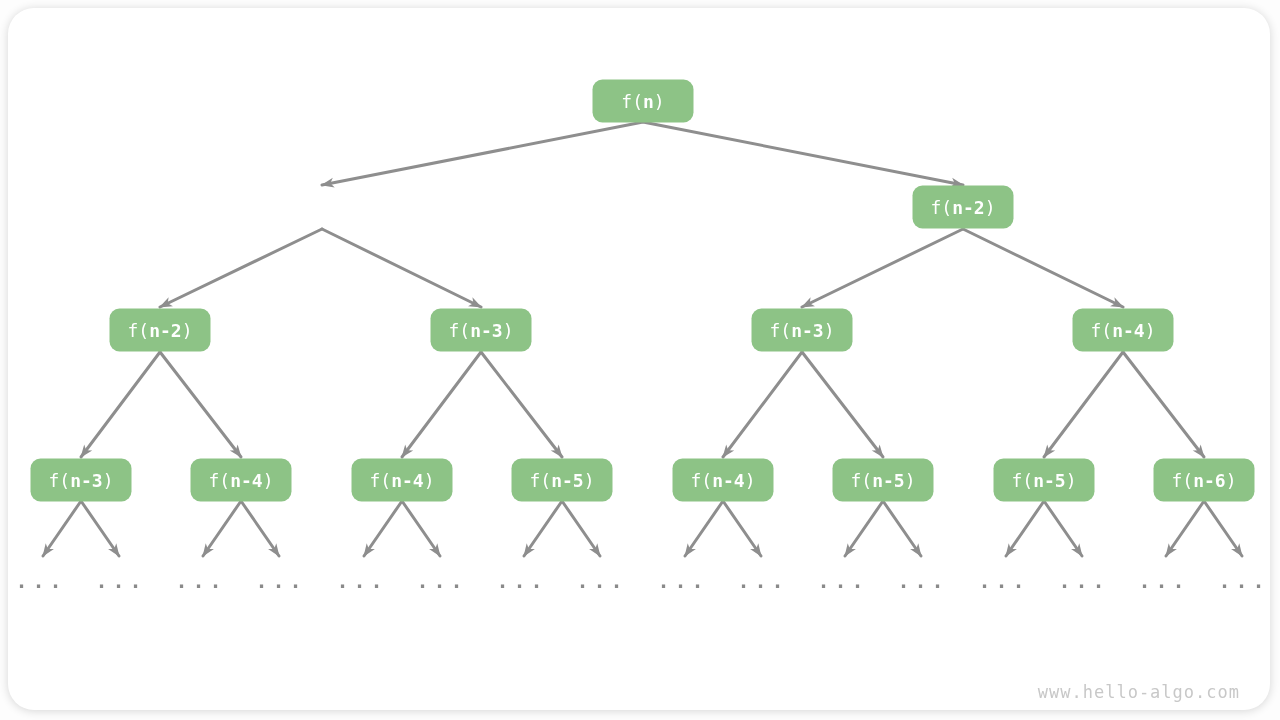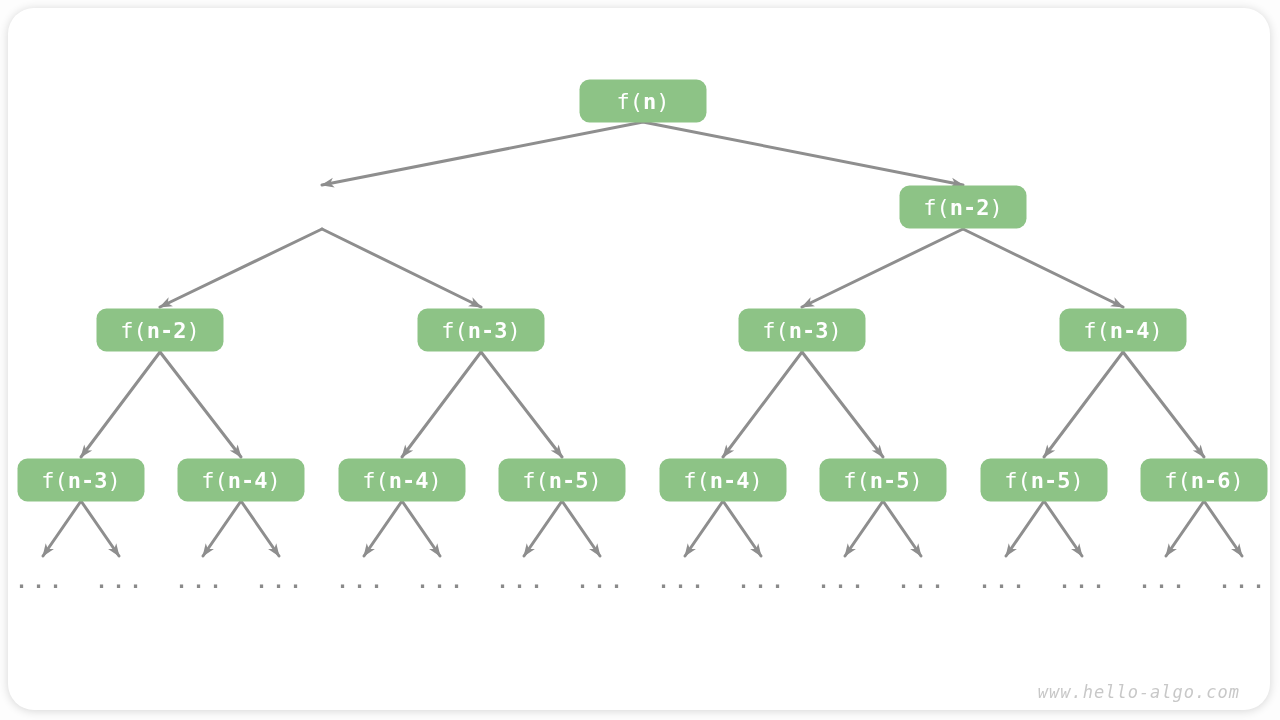--- a/index.html
+++ b/index.html
@@ -28,26 +28,26 @@
     position: absolute;
     left: 0; top: 0;
   }
   svg.edges line {
     stroke: #8e8e8e;
     stroke-width: 3;
     stroke-linecap: round;
   }
   .node {
     position: absolute;
-    width: 127px;
+    width: 101px;
     height: 43px;
     background: #8dc386;
     border-radius: 10px;
     color: #ffffff;
-    font-size: 22px;
+    font-size: 18px;
     line-height: 43px;
     text-align: center;
     transform: translate(-50%, -50%);
     white-space: nowrap;
   }
   .node b { font-weight: bold; }
   .dots {
     position: absolute;
     transform: translate(-50%, -58%);
     color: #8a8a8a;
@@ -56,21 +56,20 @@
     letter-spacing: 5px;
     white-space: nowrap;
   }
   .watermark {
     position: absolute;
     right: 40px;
     bottom: 18px;
     color: #c8c8c8;
     font-size: 17px;
     letter-spacing: 1px;
-    font-style: italic;
   }
 </style>
 </head>
 <body>
 
 <div class="card"></div>
 
 <div class="stage">
 
   <svg class="edges" width="1280" height="720" viewBox="0 0 1280 720">

